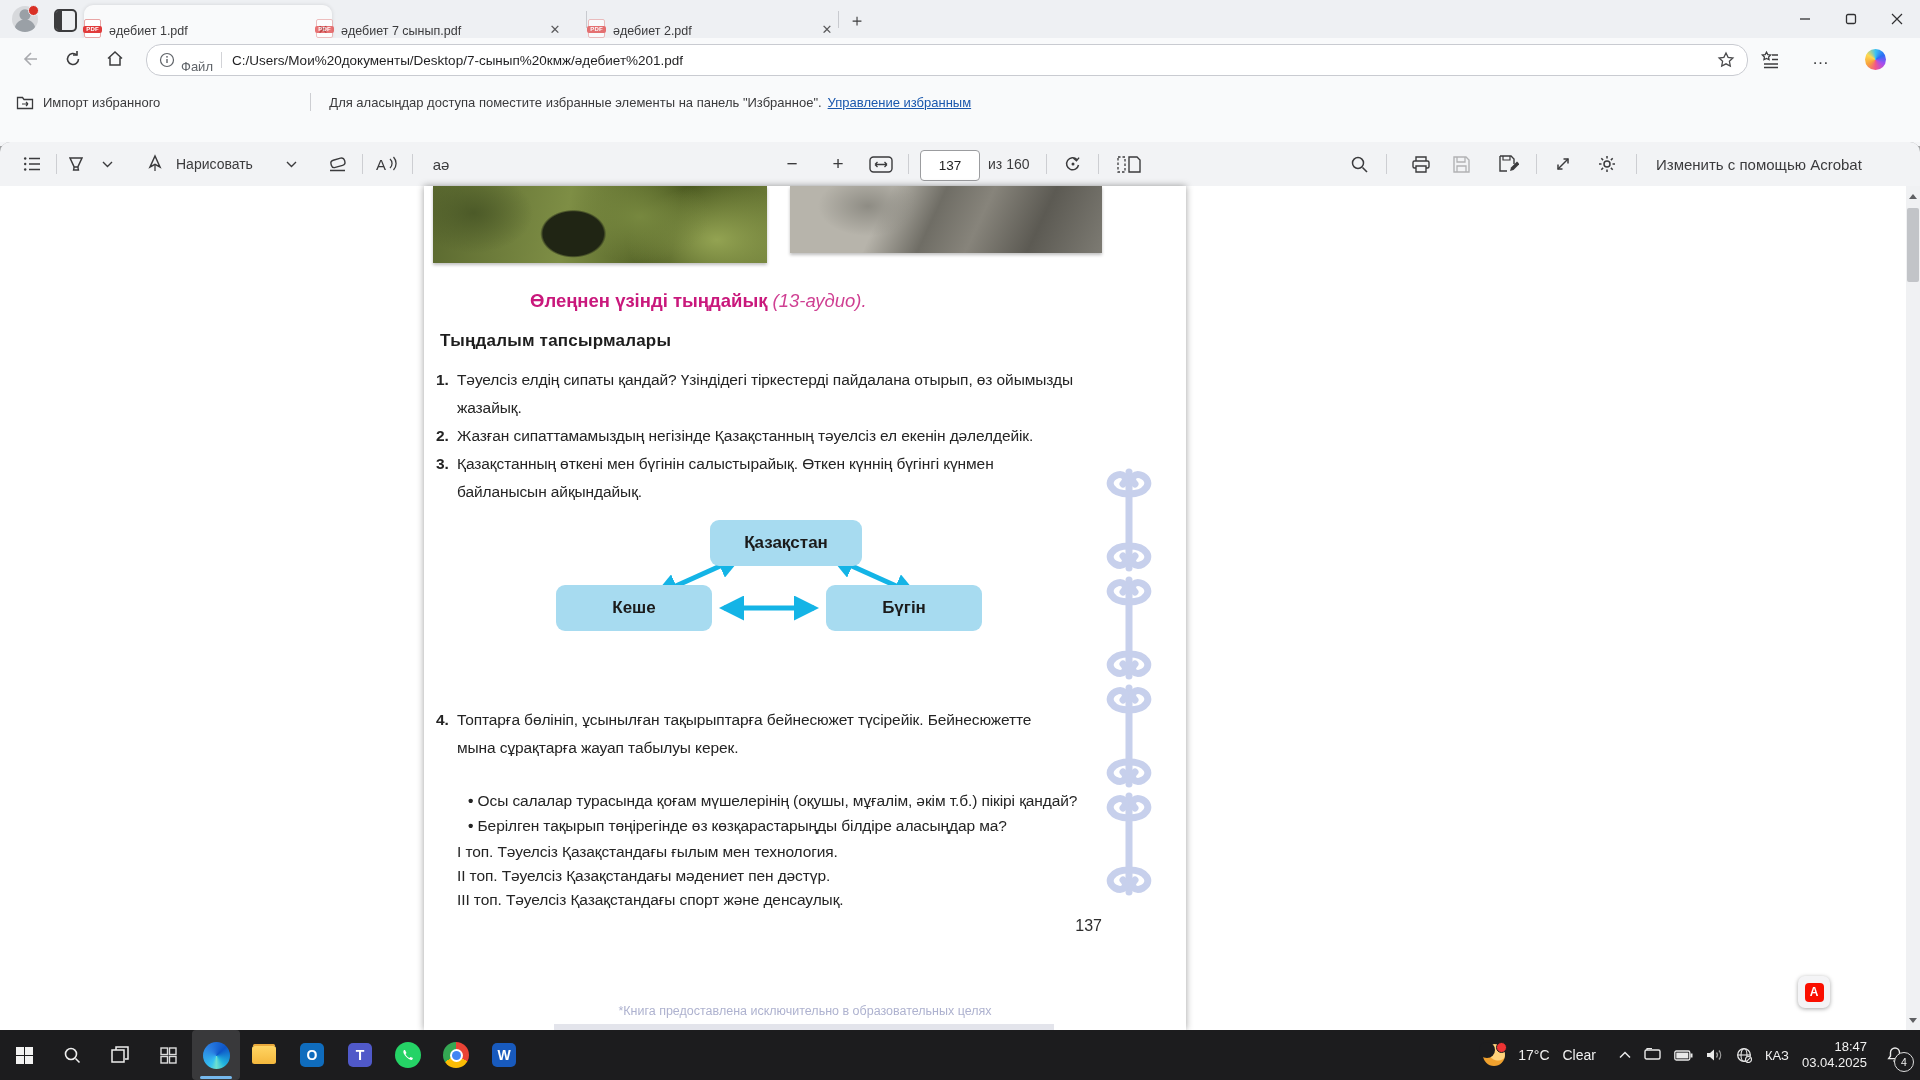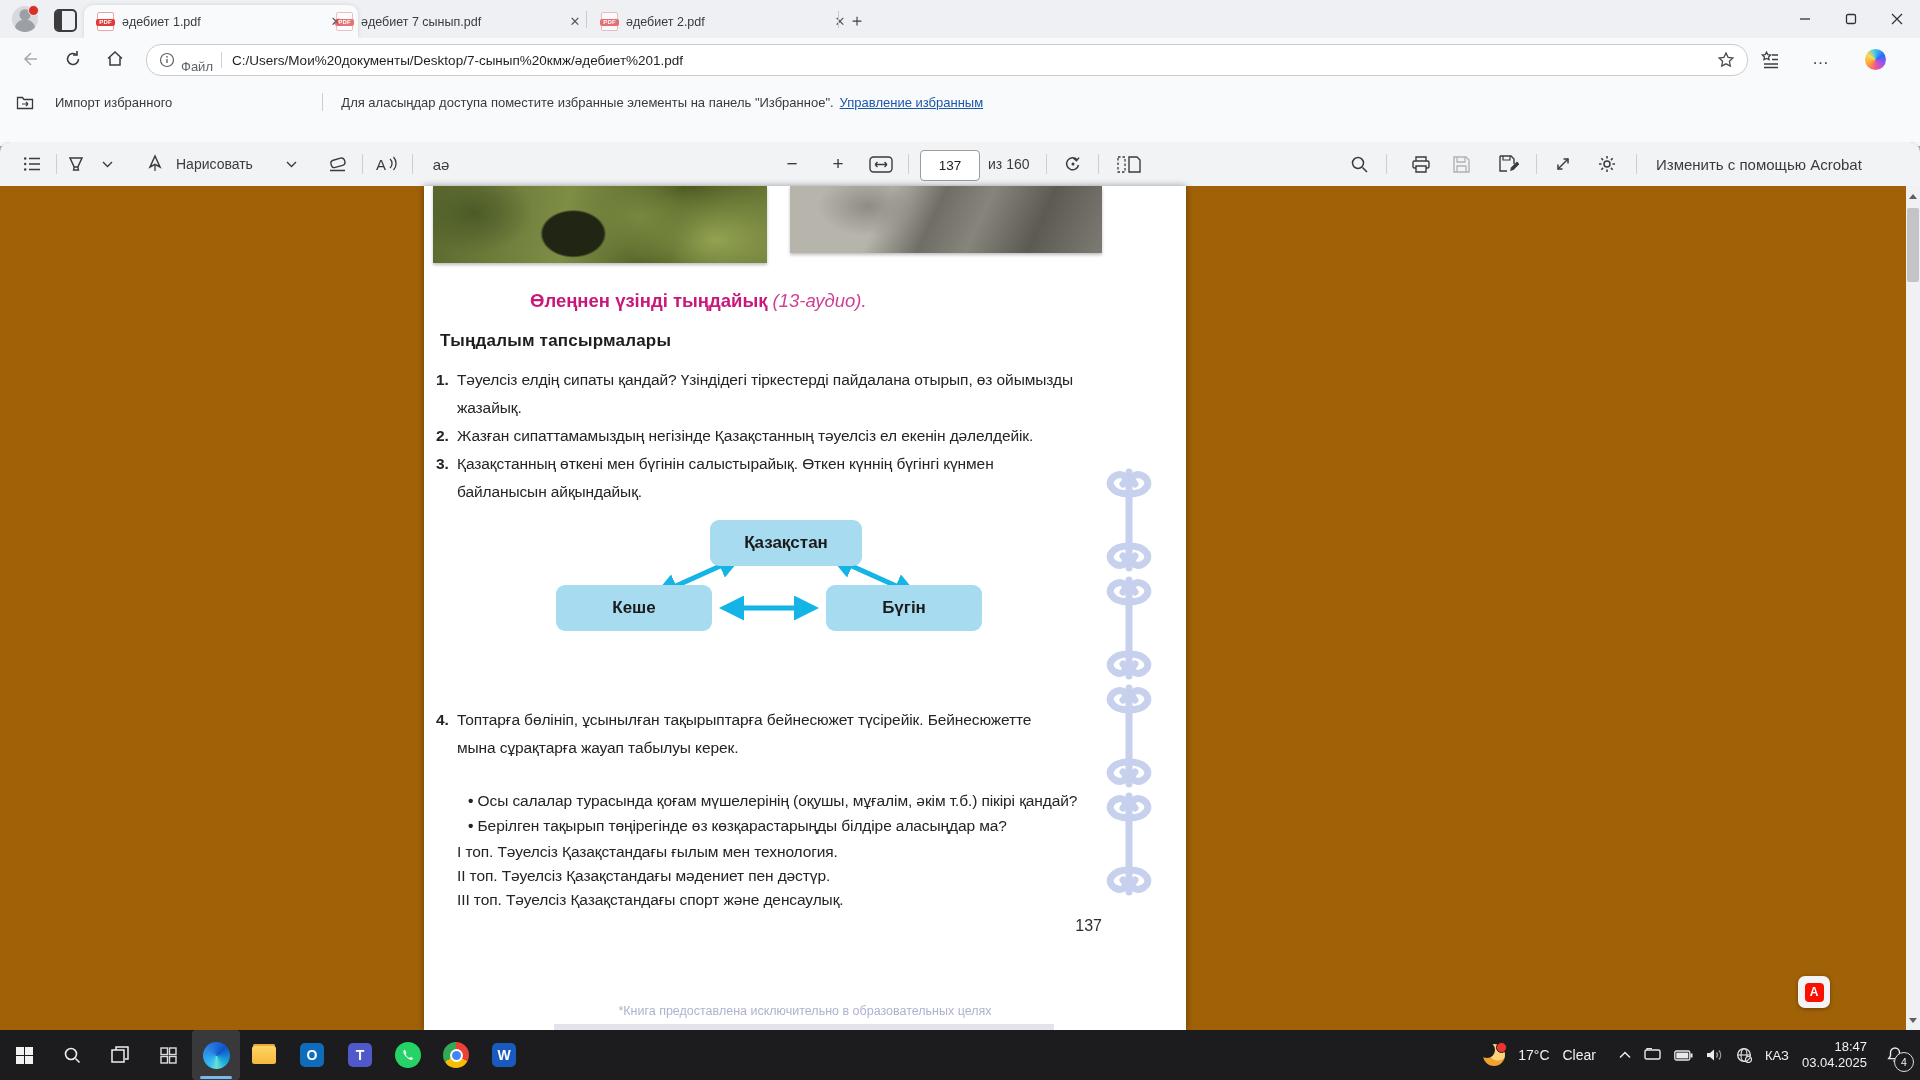--- a/index.html
+++ b/index.html
@@ -13,21 +13,21 @@
   #chrome-bg{position:absolute;left:0;top:0;width:1920px;height:146px;background:#f4f5f7}
 
   
   #tabstrip{position:absolute;left:0;top:0;width:1920px;height:38px;background:#eef0f3;display:flex;align-items:center}
   #avatar{position:absolute;left:12px;top:6px;width:26px;height:26px;border-radius:50%;
           background:radial-gradient(circle at 50% 34%,#9aa0a6 0 5px,transparent 6px),
                      radial-gradient(circle at 50% 92%,#9aa0a6 0 10px,transparent 11px),#d7d9dc}
   #avatar .dot{position:absolute;right:-1px;top:-1px;width:9px;height:9px;border-radius:50%;background:#d93025;border:1.5px solid #eef0f3}
   #workspaces{position:absolute;left:54px;top:9px;width:19px;height:19px;border:2px solid #3c3c3e;border-radius:5px}
   #workspaces::before{content:"";position:absolute;left:0;top:0;bottom:0;width:6px;background:#3c3c3e;border-radius:2px 0 0 2px}
-  .tab{position:absolute;top:5px;height:33px;width:248px;display:flex;align-items:center;padding:0 13px;border-radius:9px 9px 0 0;font-size:12.5px;color:#3b3b3d}
+  .tab{position:absolute;top:5px;height:33px;width:248px;display:flex;align-items:flex-end;padding:0 0;border-radius:9px 9px 0 0;font-size:12.5px;color:#3b3b3d}
   .tab.active{background:#f9fafb;box-shadow:0 0 4px rgba(0,0,0,.12)}
   .tab .title{flex:1;margin-left:8px;white-space:nowrap;overflow:hidden;text-overflow:ellipsis}
   .tab .close{width:18px;height:18px;border-radius:4px;display:flex;align-items:center;justify-content:center;color:#5a5a5c;font-size:13px}
   .pdficon{width:15px;height:17px;background:#fff;border:1px solid #e8a5a5;border-radius:2px;position:relative;flex:0 0 auto}
   .pdficon::after{content:"PDF";position:absolute;left:-2px;right:-2px;top:6px;background:#e13b3b;color:#fff;
                   font-size:6px;font-weight:bold;text-align:center;border-radius:2px;line-height:7px;letter-spacing:.2px}
   .tab.dim .pdficon{opacity:.7}
   .tabsep{position:absolute;top:11px;width:1px;height:17px;background:#c8cacf}
   #newtab{position:absolute;left:845px;top:8px;width:24px;height:24px;font-size:17px;color:#3c3c3e;display:flex;align-items:center;justify-content:center;border-radius:5px}
   .wctl{position:absolute;top:0;width:46px;height:38px;display:flex;align-items:center;justify-content:center;color:#303032}
@@ -35,34 +35,34 @@
   
   #addressrow{position:absolute;left:0;top:38px;width:1920px;height:42px;background:#f9fafb}
   .navic{position:absolute;top:8px;width:26px;height:26px;display:flex;align-items:center;justify-content:center;border-radius:6px;color:#3c3c3e}
   #urlpill{position:absolute;left:146px;top:6px;width:1576px;height:30px;background:#fff;border:1px solid #c9cbd1;border-radius:15px;display:flex;align-items:center;padding:0 12px;}
   #urlpill .scheme{color:#5f6368;font-size:13px;margin:12px 8px 0 6px}
   #urlpill .sep{width:1px;height:16px;background:#d2d3d7;margin-right:10px}
   #urlpill .url{color:#1f1f21;font-size:13.5px;white-space:nowrap;overflow:hidden;flex:1}
 
   
   #favrow{position:absolute;left:0;top:80px;width:1920px;height:62px;background:#f9fafb;display:flex;align-items:center;padding:0 0 18px 16px;box-sizing:border-box;font-size:13px;color:#3a3a3c}
-  #favrow .lbl{margin-left:20px}
+  #favrow .lbl{margin-left:8px}
   #favrow .vdiv{margin:0 18px 0 150px;height:18px}
   #favrow a{color:#1a57ad;text-decoration:underline;margin-left:6px}
 
   
   #frame{position:absolute;left:0;top:142px;width:1920px;height:888px;border-radius:10px 10px 0 0;overflow:hidden;background:#a2a3a5}
   #pdftoolbar{position:absolute;left:0;top:0;width:1920px;height:44px;background:#f2f3f5;border-bottom:1px solid #d7d8da}
   .tbtn{position:absolute;top:7px;height:30px;display:flex;align-items:center;justify-content:center;border-radius:5px;color:#3b3b3d}
   .tdiv{position:absolute;top:12px;width:1px;height:20px;background:#cdced2}
   #pageinput{position:absolute;left:920px;top:8px;width:54px;height:27px;border:1px solid #9b9c9f;border-radius:4px;background:#fff;text-align:center;font-size:13.5px;color:#222;font-family:inherit}
   .tlabel{font-size:14px;color:#3b3b3d}
 
   
-  #docarea{position:absolute;left:0;top:44px;width:1920px;height:844px;background:#a16207}
+  #docarea{position:absolute;left:0;top:44px;width:1920px;height:844px;background:#ffffff}
   #page{position:absolute;left:424px;top:0;width:762px;height:844px;background:#fff;box-shadow:0 0 7px rgba(0,0,0,.38)}
   .photo{position:absolute;top:0;box-shadow:0 2px 3px rgba(0,0,0,.25)}
   #photoL{left:9px;width:334px;height:77px;
     background:radial-gradient(55px 40px at 42% 62%,#202514 0 55%,transparent 60%),
                radial-gradient(70px 45px at 62% 40%,#77883f,transparent),
                radial-gradient(90px 55px at 85% 70%,#93a352,transparent),
                radial-gradient(60px 40px at 12% 35%,#4c5a28,transparent),
                linear-gradient(100deg,#5a682f,#7e8e45 40%,#49571f 72%,#6d7c38)}
   #photoR{left:366px;width:312px;height:67px;
     background:radial-gradient(50px 30px at 25% 30%,#8e8c84,transparent),
@@ -124,21 +124,21 @@
   <div id="avatar">
       <span class="dot"></span>
     </div>
   <div id="workspaces"></div>
 
   <div class="tab active" style="left:84px">
     <span class="pdficon"></span>
     <span class="title">әдебиет 1.pdf</span>
     <span class="close">✕</span>
   </div>
-  <div class="tab dim" style="left:323px">
+  <div class="tab dim" style="left:316px">
     <span class="pdficon"></span>
     <span class="title">әдебиет 7 сынып.pdf</span>
     <span class="close">✕</span>
   </div>
   <div class="tabsep" style="left:586px"></div>
   <div class="tab dim" style="left:588px">
     <span class="pdficon"></span>
     <span class="title">әдебиет 2.pdf</span>
     <span class="close">✕</span>
   </div>

